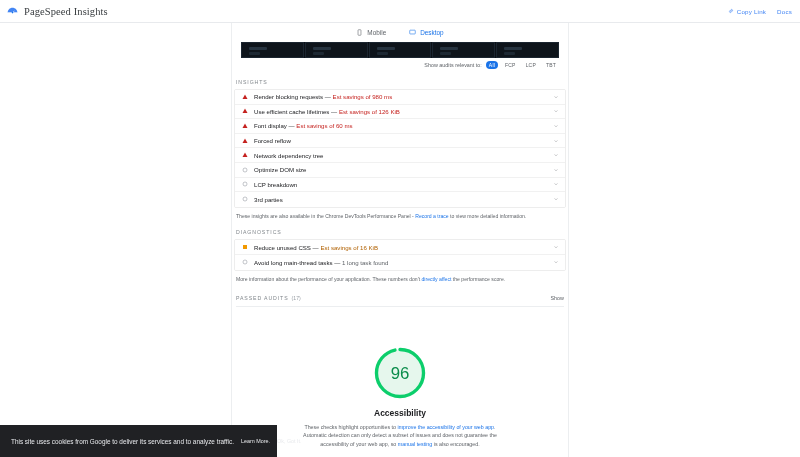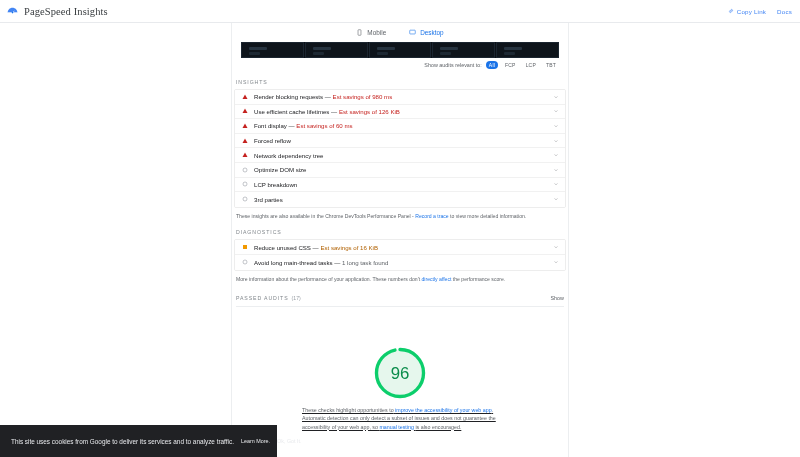--- a/index.html
+++ b/index.html
@@ -156,21 +156,21 @@
   .passed-label {
     font-size: 5.2px; letter-spacing: .9px; color: #80868b; text-transform: uppercase;
   }
   .passed-count { font-size: 5.2px; color: #9aa0a6; margin-left: 3px; }
   .passed-spacer { flex: 1 1 auto; }
   .passed-show { font-size: 5.4px; color: #5f6368; }
 
   
   .score-block {
     margin-top: 38px;
-    text-decoration: underline;
+    text-align: center;
   }
   .gauge { width: 56px; height: 56px; display: block; margin: 0 auto; }
   .cat-title {
     font-size: 8.5px;
     font-weight: bold;
     color: #202124;
     margin-top: 7px;
   }
   .cat-desc {
     font-size: 5.3px;
@@ -404,20 +404,21 @@
       <span class="passed-spacer"></span>
       <span class="passed-show">Show</span>
     </div>
 
     <div class="score-block">
       <svg class="gauge" viewBox="0 0 100 100">
         <circle cx="50" cy="50" r="42" fill="#e6f7ed"></circle>
         <circle cx="50" cy="50" r="42" fill="none" stroke="#0cce6b" stroke-width="6" stroke-dasharray="253 264" stroke-dashoffset="0" transform="rotate(-90 50 50)" stroke-linecap="round"></circle>
         <text x="50" y="50" text-anchor="middle" dominant-baseline="central" font-family="Liberation Sans, sans-serif" font-size="30" fill="#0a8c4a">96</text>
       </svg>
+      <div class="cat-title">Accessibility</div>
       <div class="cat-desc">
         <span>These checks highlight opportunities to</span>
         <a href="#">improve the accessibility of your web app</a><span>. Automatic detection can only detect a subset of issues and does not guarantee the accessibility of your web app, so</span>
         <a href="#">manual testing</a>
         <span>is also encouraged.</span>
       </div>
     </div>
 
     <div class="contrast-label">Contrast</div>
   </div>

